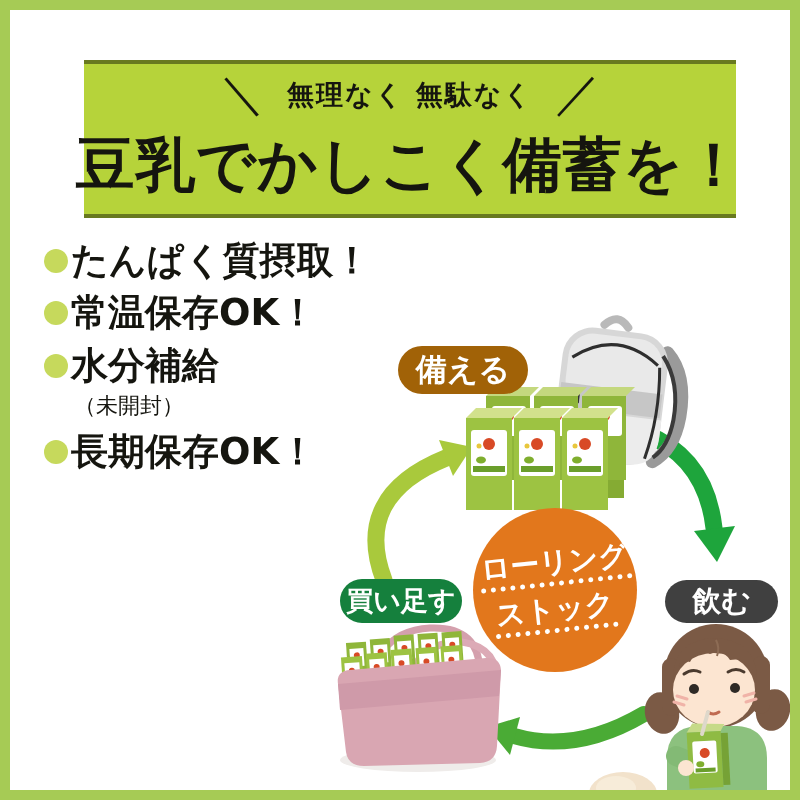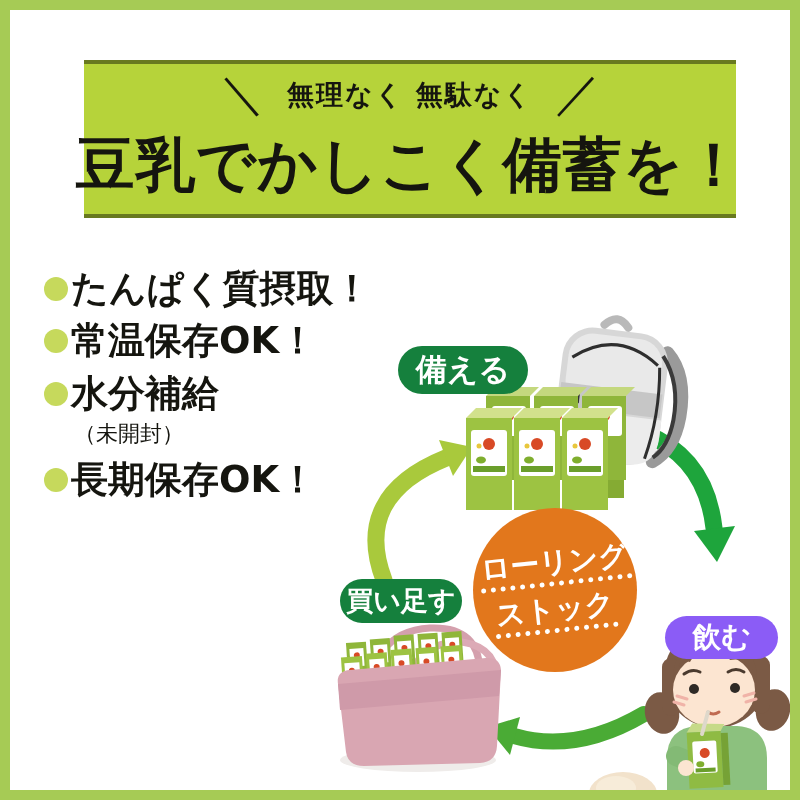--- a/index.html
+++ b/index.html
@@ -10,32 +10,32 @@
   
   .banner{position:absolute;left:74px;top:50px;width:652px;height:158px;box-sizing:border-box;
           background:#b6d33a;border-top:4px solid #68791f;border-bottom:4px solid #68791f;
           display:flex;flex-direction:column;align-items:center;justify-content:center;}
   .tagline-row{display:flex;align-items:center;gap:22px;color:#15150f;}
   .slash{font-size:46px;font-weight:400;line-height:1;transform:translateY(-2px);}
   .tagline{font-size:27px;font-weight:600;letter-spacing:2px;}
   .banner-title{font-size:59px;font-weight:700;letter-spacing:1px;color:#15150f;margin-top:8px;white-space:nowrap;}
 
   
-  .benefits{position:absolute;left:34px;top:256px;width:350px;color:#15150f;}
+  .benefits{position:absolute;left:34px;top:228px;width:350px;color:#15150f;}
   .benefit{display:flex;align-items:center;gap:3px;font-size:37px;font-weight:600;
            line-height:1.25;margin-bottom:6px;white-space:nowrap;}
   .bullet{width:24px;height:24px;border-radius:50%;background:#c6d95c;flex:none;}
   .note{font-size:22px;font-weight:400;margin:-4px 0 8px 30px;white-space:nowrap;}
 
   
   .art{position:absolute;left:0;top:0;}
   .step-badge{position:absolute;display:flex;align-items:center;justify-content:center;
               color:#ffffff;font-weight:700;border-radius:26px;white-space:nowrap;}
-  .badge-prepare{left:388px;top:336px;width:130px;height:48px;background:#15803d;font-size:31px;}
-  .badge-drink{left:655px;top:570px;width:113px;height:43px;background:#8b5cf6;font-size:29px;margin-top:36px;}
+  .badge-prepare{left:388px;top:336px;width:130px;height:48px;background:#a16207;font-size:31px;}
+  .badge-drink{left:655px;top:570px;width:113px;height:43px;background:#404040;font-size:29px;}
   .badge-buy{left:330px;top:569px;width:122px;height:44px;background:#15803d;font-size:27px;}
   .center-badge{position:absolute;left:463px;top:498px;width:164px;height:164px;border-radius:50%;
                 background:#e2771c;display:flex;flex-direction:column;align-items:center;justify-content:center;}
   .center-line{color:#fff;font-weight:700;font-size:29px;line-height:1.05;
                border-bottom:5px dotted #ffffff;padding:0 2px 4px 2px;transform:rotate(-6deg);}
   .center-line+.center-line{margin-top:7px;}
 </style>
 </head>
 <body>
 

